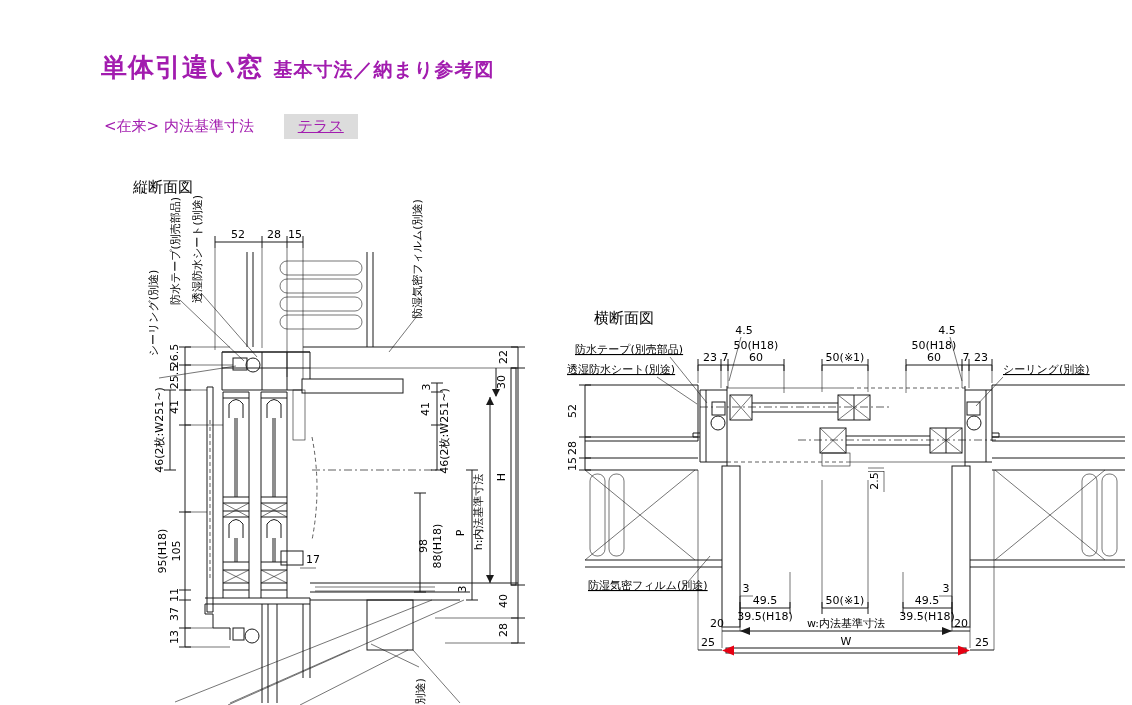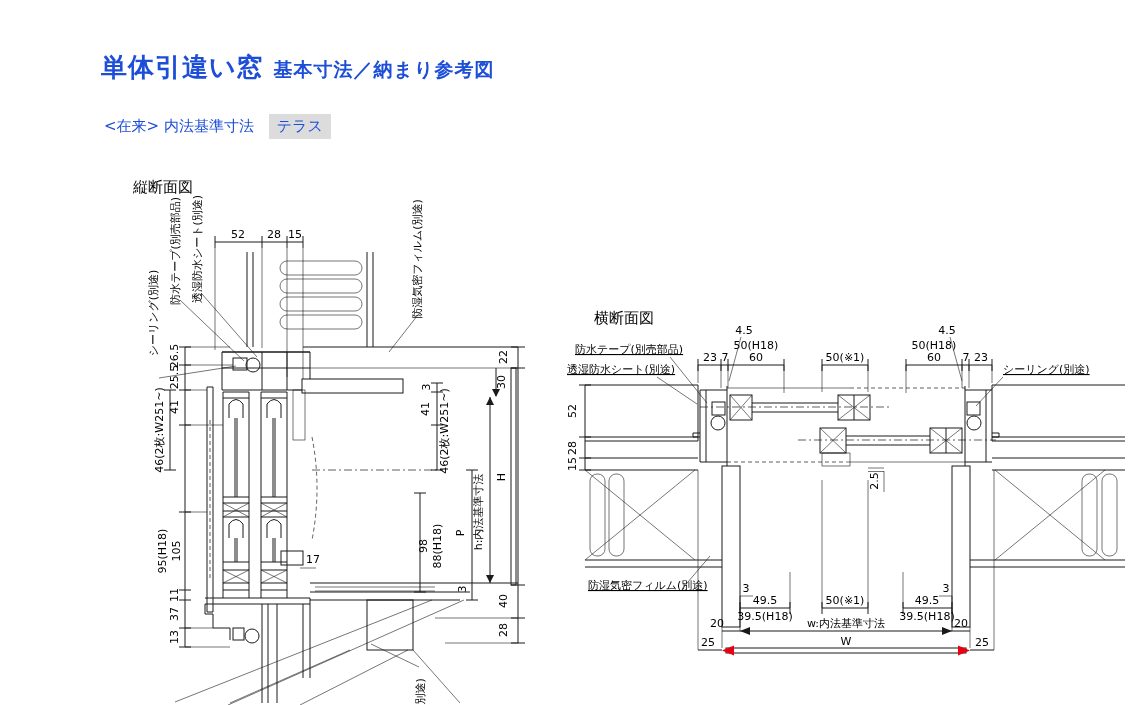--- a/index.html
+++ b/index.html
@@ -1,23 +1,23 @@
 <!DOCTYPE html>
 <html><head>
 <meta charset="utf-8">
 <style>
   html,body{margin:0;padding:0;background:#fff;}
   #page{position:relative;width:1132px;height:705px;background:#ffffff;overflow:hidden;
-        font-family:"DejaVu Sans","Liberation Sans",sans-serif;color:#1d4ed8;}
+        font-family:"DejaVu Sans","Liberation Sans",sans-serif;color:#a21caf;}
   
   #hdr{position:absolute;left:101px;top:50px;white-space:nowrap;}
   #hdr .t1{font-size:26px;font-weight:bold;letter-spacing:1px;}
   #hdr .t2{font-size:19px;font-weight:bold;margin-left:10px;letter-spacing:1px;}
   #variant{position:absolute;left:104px;top:114px;font-size:15px;white-space:nowrap;}
-  #variant .tag{display:inline-block;background:#dcdcdc;padding:3px 8px;margin-left:10px;}
+  #variant .tag{display:inline-block;background:#dcdcdc;padding:3px 14px;margin-left:25px;text-decoration:underline;}
   
   svg{position:absolute;}
   svg line,svg path,svg rect,svg circle,svg polyline{stroke:#1a1a1a;fill:none;stroke-width:1;}
   svg .thin{stroke-width:0.6;}
   svg .thick{stroke-width:1.6;}
   svg .dash{stroke-dasharray:4 3;stroke-width:0.7;}
   svg .cdash{stroke-dasharray:8 3 2 3;stroke-width:0.7;}
   svg text{fill:#000;stroke:none;font-size:11px;font-family:"DejaVu Sans","Liberation Sans",sans-serif;}
   svg text.ttl{font-size:15px;}
   svg text.und{text-decoration:underline;}

